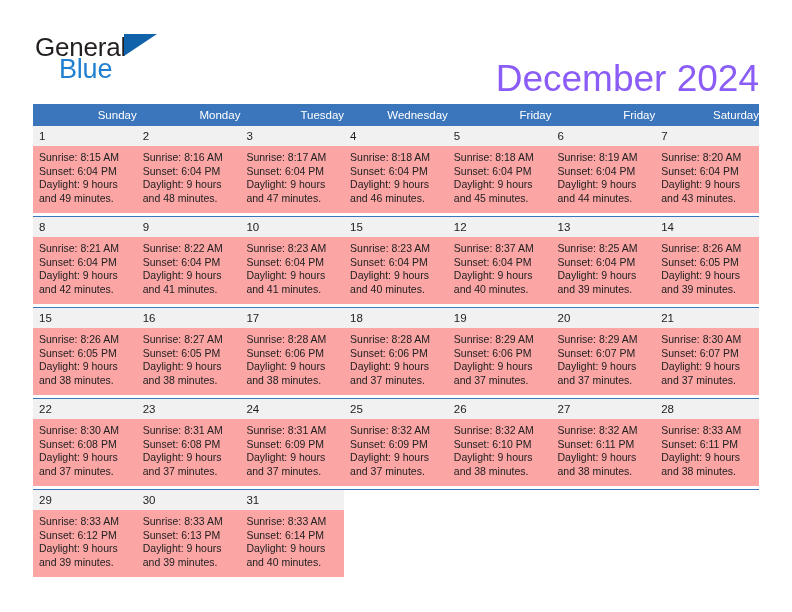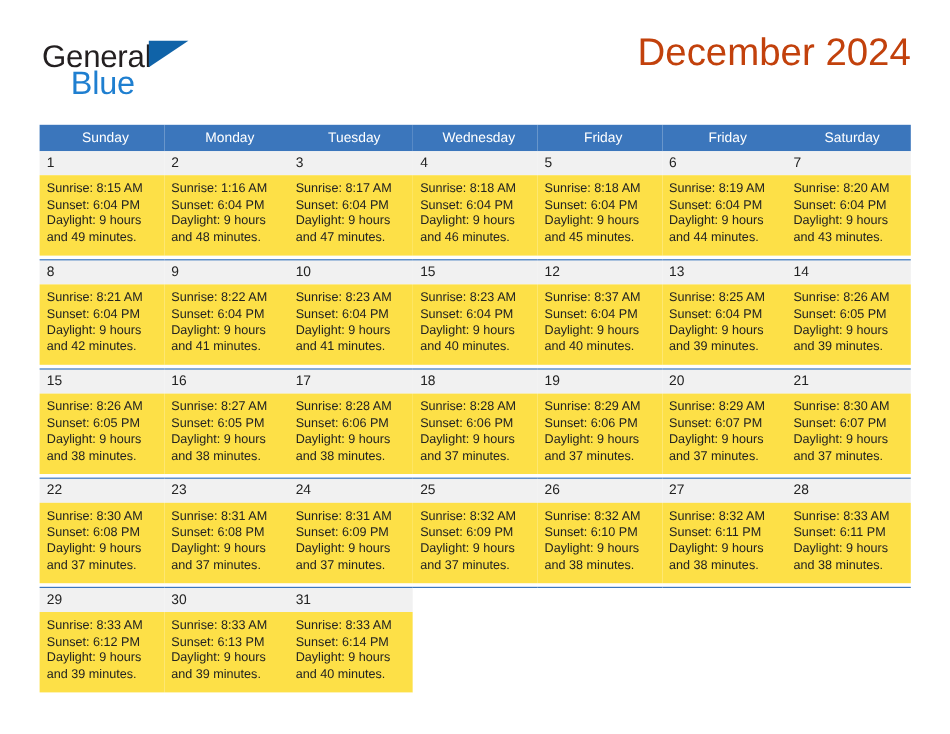--- a/index.html
+++ b/index.html
@@ -64,24 +64,25 @@
     border-bottom: 22px solid transparent;
   }
 
   .title-wrap {
     position: absolute;
     right: 0;
     top: 0;
     text-align: right;
   }
   .cal-title {
-    font-size: 32px;
-    color: #c2410c;
+    font-size: 37px;
+    color: #8b5cf6;
     line-height: 34px;
     white-space: nowrap;
+    margin-top: 36px;
   }
   .cal-subtitle {
     font-size: 14px;
     color: #1a1a1a;
     line-height: 22px;
     margin-top: 4px;
     white-space: nowrap;
   }
 
   
@@ -93,21 +94,21 @@
     border-collapse: collapse;
     table-layout: fixed;
   }
   .calendar col { width: 103.71px; }
 
   .dow-row th {
     background: #3b76bc;
     color: #ffffff;
     font-size: 11.5px;
     font-weight: normal;
-    text-align: center;
+    text-align: right;
     padding: 4px 0 4px 6px;
     height: 14px;
     border: none;
   }
 
   .week-row td {
     vertical-align: top;
     padding: 0;
     border: none;
     border-top: 1px solid #3b76bc;
@@ -120,21 +121,21 @@
     font-size: 11.5px;
     color: #222222;
     padding: 3px 0 3px 6px;
     height: 14px;
     line-height: 14px;
   }
   .daynum.empty { background: #ffffff; }
 
   .details {
     padding: 5px 6px 0 6px;
-    background: #fde047;
+    background: #fca5a5;
     height: 62px;
   }
   .details div {
     font-size: 10.5px;
     line-height: 13.6px;
     color: #222222;
     white-space: nowrap;
   }
   .cell-empty .details { background: #ffffff; }
 </style>
@@ -185,21 +186,21 @@
             <div class="details">
               <div>Sunrise: 8:15 AM</div>
               <div>Sunset: 6:04 PM</div>
               <div>Daylight: 9 hours</div>
               <div>and 49 minutes.</div>
             </div>
           </td>
           <td>
             <div class="daynum">2</div>
             <div class="details">
-              <div>Sunrise: 1:16 AM</div>
+              <div>Sunrise: 8:16 AM</div>
               <div>Sunset: 6:04 PM</div>
               <div>Daylight: 9 hours</div>
               <div>and 48 minutes.</div>
             </div>
           </td>
           <td>
             <div class="daynum">3</div>
             <div class="details">
               <div>Sunrise: 8:17 AM</div>
               <div>Sunset: 6:04 PM</div>

